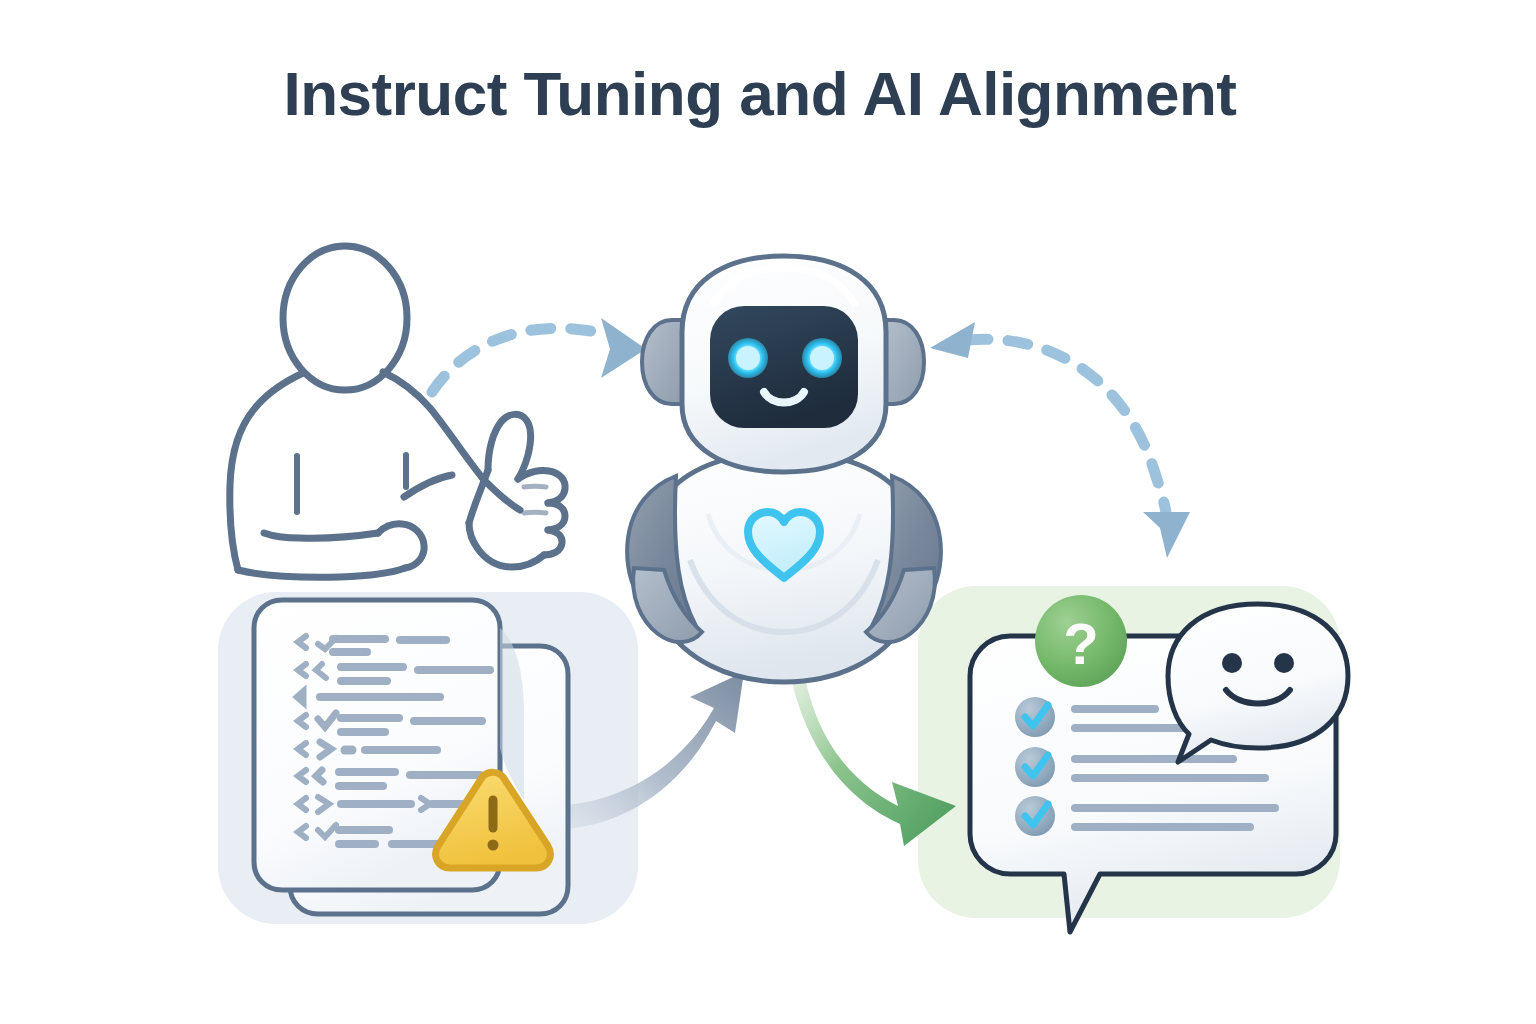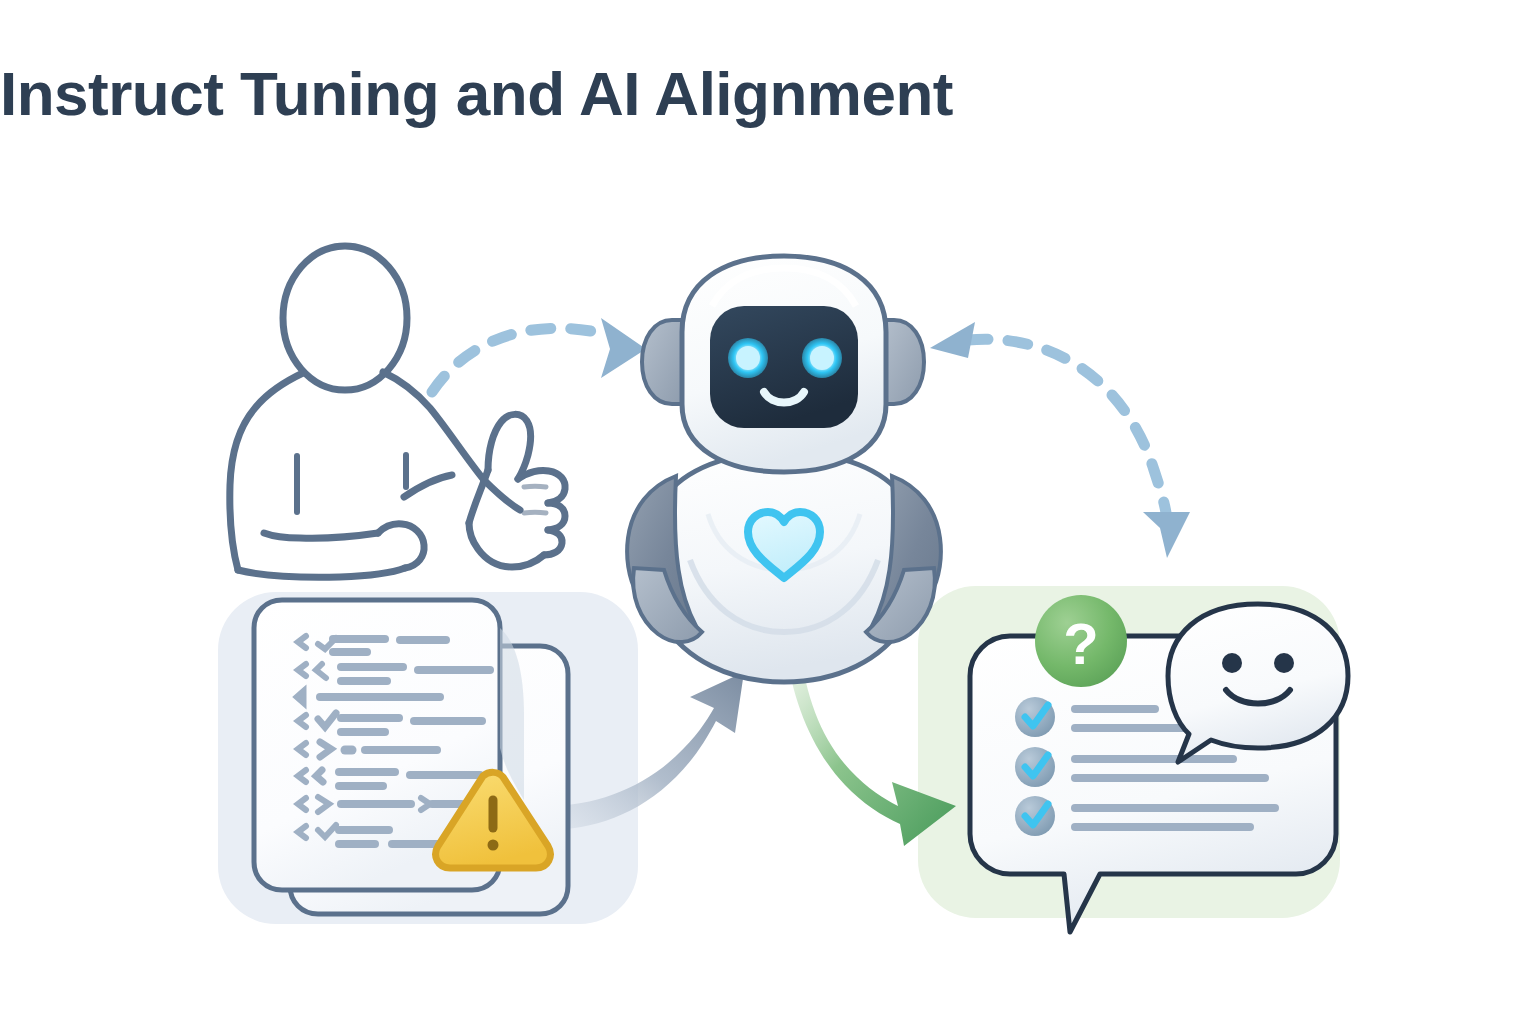--- a/index.html
+++ b/index.html
@@ -17,20 +17,21 @@
     position: relative;
     width: 1536px;
     height: 1024px;
     background: #ffffff;
   }
   #title {
     position: absolute;
     left: 0;
     top: 58px;
     width: 1520px;
+    text-align: center;
     font-family: "Liberation Sans", sans-serif;
     font-size: 62px;
     font-weight: bold;
     letter-spacing: -0.5px;
     color: #2e3f53;
     white-space: nowrap;
   }
   #scene {
     position: absolute;
     left: 0;

